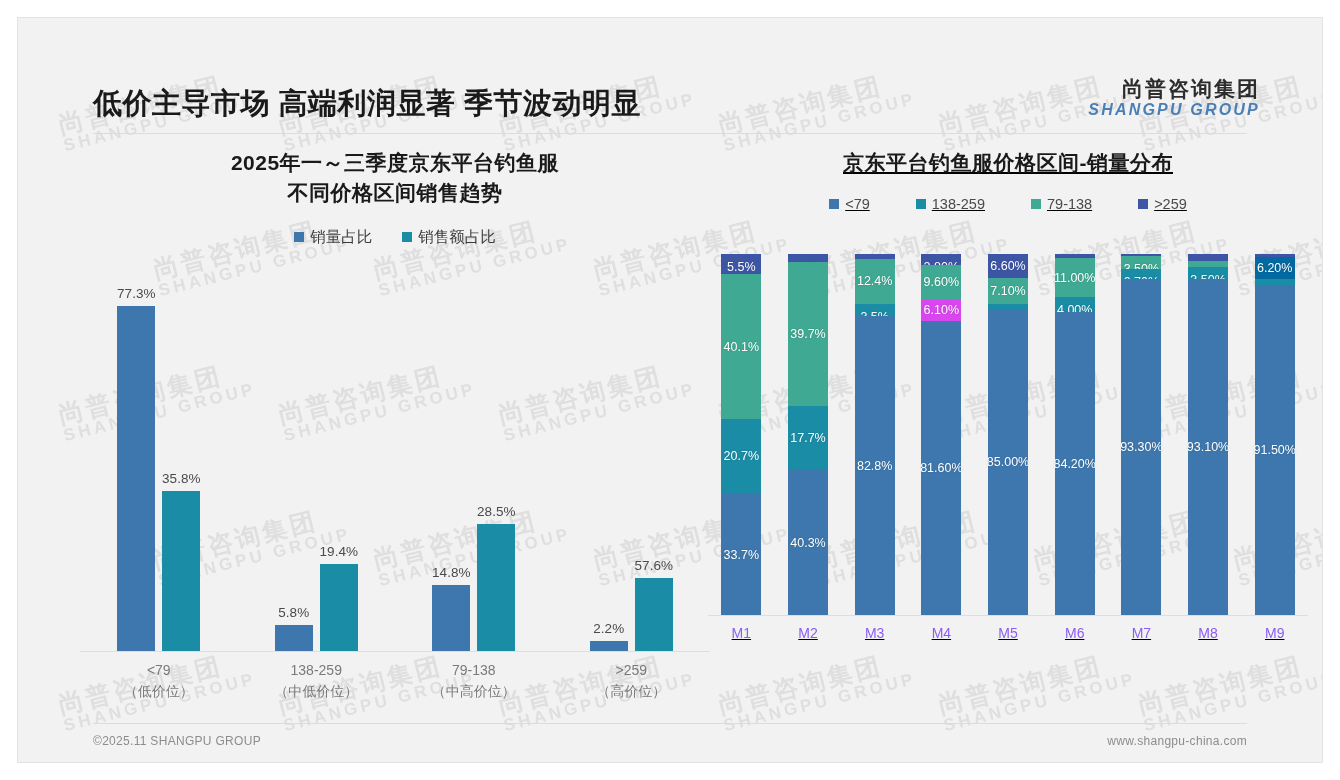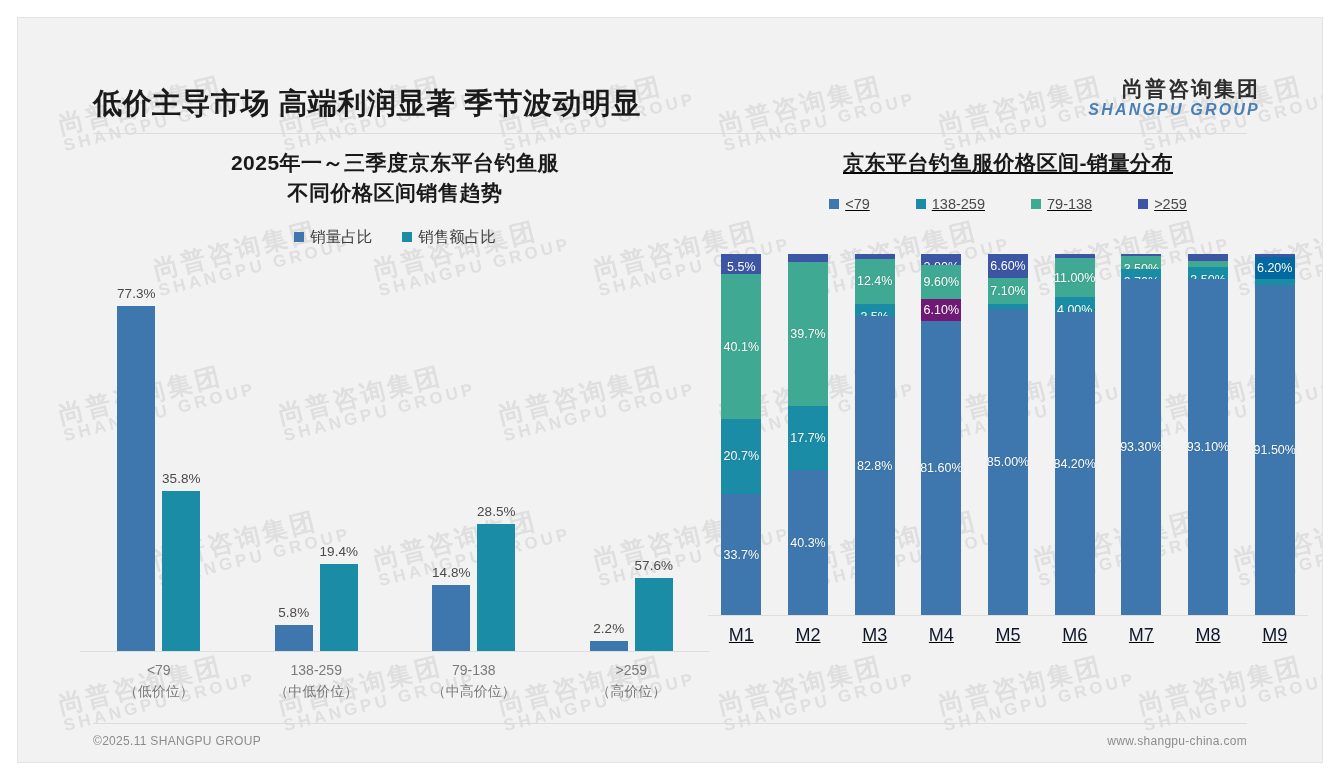--- a/index.html
+++ b/index.html
@@ -99,21 +99,21 @@
   .stack { width: 40px; height: 100%; display: flex; flex-direction: column; }
   .seg { position: relative; overflow: visible; }
   .seg-val {
     position: absolute; left: 50%; top: 50%;
     transform: translate(-50%, -50%);
     font-size: 12.5px; color: #ffffff; white-space: nowrap;
     text-shadow: 0 0 2px rgba(0,0,0,.18);
   }
   .seg.thin .seg-val { top: 6px; transform: translate(-50%, 0); }
   .month-axis { display: flex; margin-top: 9px; }
-  .month { flex: 1; text-align: center; font-size: 18px; color: #0f172a; }
+  .month { flex: 1; text-align: center; font-size: 14px; color: #8b5cf6; }
   
   .footer-rule {
     position: absolute; left: 75px; right: 75px; bottom: 38px;
     height: 1px; background: #dcdcdc; z-index: 3;
   }
   .footer-left, .footer-right {
     position: absolute; bottom: 14px; font-size: 12px; color: #8c8c8c;
     letter-spacing: .3px; z-index: 3;
   }
   .footer-left { left: 75px; }
@@ -413,21 +413,21 @@
             </div>
           </div>
           <div class="stack-col">
             <div class="stack">
               <div class="seg thin" style="flex: 2.8 0 0px; background: rgb(60, 85, 165);">
                 <span class="seg-val">2.80%</span>
               </div>
               <div class="seg" style="flex: 9.6 0 0px; background: rgb(63, 169, 147);">
                 <span class="seg-val">9.60%</span>
               </div>
-              <div class="seg" style="flex: 6.1 0 0px; background: #701a75;">
+              <div class="seg" style="flex: 6.1 0 0px; background: #d946ef;">
                 <span class="seg-val">6.10%</span>
               </div>
               <div class="seg" style="flex: 81.6 0 0px; background: rgb(61, 119, 173);">
                 <span class="seg-val">81.60%</span>
               </div>
             </div>
           </div>
           <div class="stack-col">
             <div class="stack">
               <div class="seg" style="flex: 6.6 0 0px; background: rgb(60, 85, 165);">

